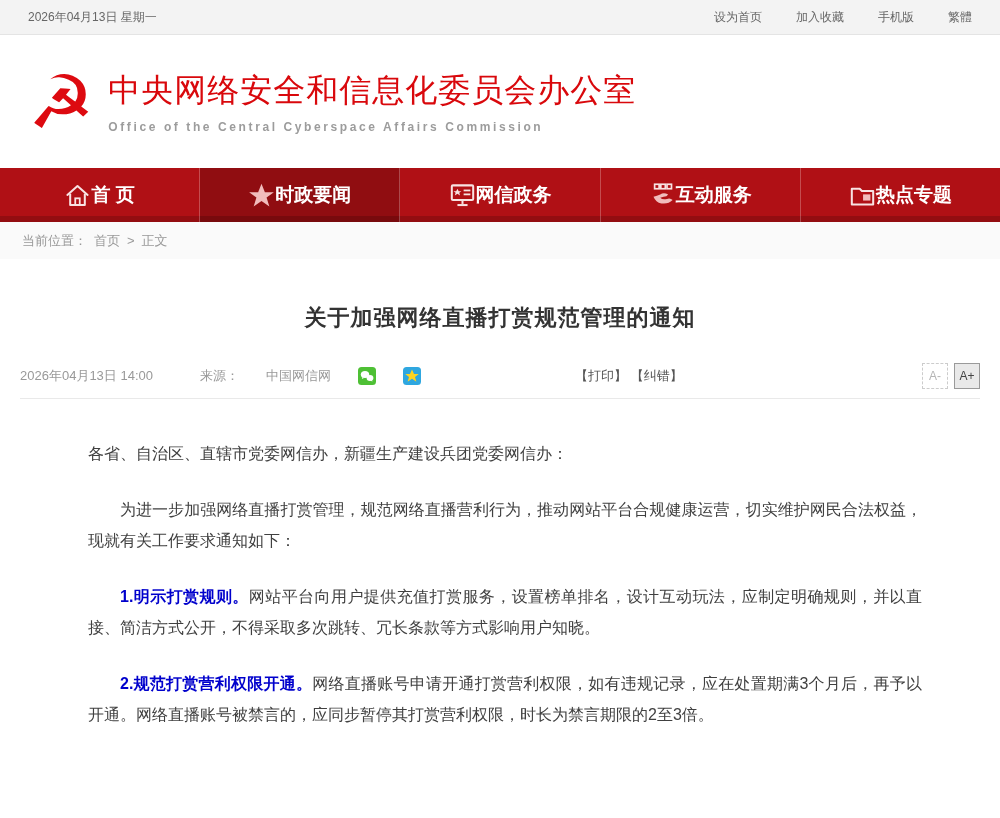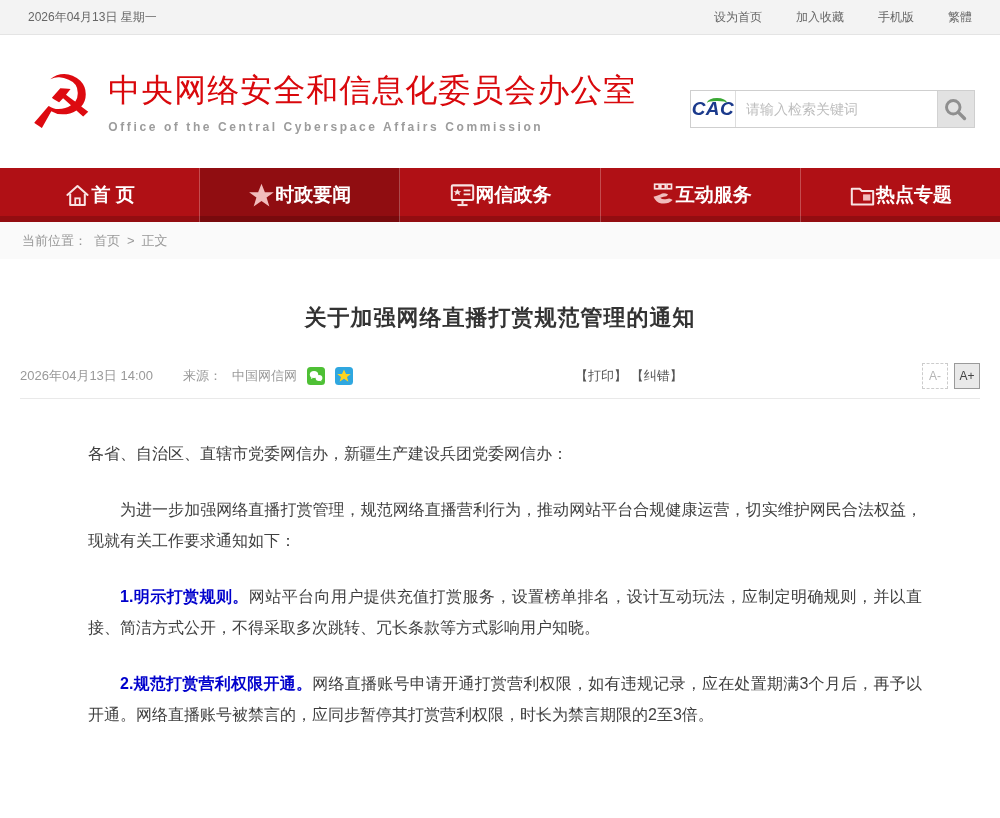--- a/index.html
+++ b/index.html
@@ -44,21 +44,21 @@
   .nav-item:last-child { border-right: none; }
   .nav-item.shade { background: rgba(0,0,0,0.18); }
   .nav-icon { width: 27px; height: 27px; display: block; }
   
   .breadcrumb { height: 37px; background: #fafafa; display: flex; align-items: center; gap: 7px; padding: 0 22px; font-size: 13px; color: #999; }
   .breadcrumb .crumb-link { cursor: pointer; }
   
   .main { padding: 18px 20px 0; background: #fff; }
   .article-title { text-align: center; font-size: 22px; font-weight: bold; color: #333; margin: 26px 0 30px; letter-spacing: 1px; }
   .meta { position: relative; height: 36px; font-size: 13px; color: #999; border-bottom: 1px solid #e9e9e9; }
-  .meta-left { display: flex; align-items: center; gap: 10px; padding-top: 4px; }
+  .meta-left { display: flex; align-items: center; gap: 27px; padding-top: 4px; }
   .meta-date { margin-right: 20px; }
   .share-icon { width: 18px; height: 18px; display: block; cursor: pointer; }
   .print-group { position: absolute; left: 555px; top: 4px; color: #555; }
   .print-group span { cursor: pointer; }
   .font-btns { position: absolute; right: 0; top: 0; display: flex; gap: 6px; }
   .a-btn { width: 26px; height: 26px; font-size: 12px; display: flex; align-items: center; justify-content: center; cursor: pointer; font-family: inherit; }
   .a-minus { border: 1px dashed #ccc; background: #fff; color: #b5b5b5; }
   .a-plus  { border: 1px solid #9a9a9a; background: #e9e9e9; color: #444; }
   .article-body { padding: 14px 58px 26px 68px; font-size: 16px; line-height: 31px; color: #404040; text-align: justify; }
   .para { margin: 25px 0; }
@@ -77,33 +77,20 @@
     <span>手机版</span>
     <span>繁體</span>
   </div>
 </div>
 
 <div class="header">
   <div class="emblem">☭</div>
   <div>
     <div class="site-cn">中央网络安全和信息化委员会办公室</div>
     <div class="site-en">Office of the Central Cyberspace Affairs Commission</div>
-  </div>
-  <div class="searchbox">
-    <div class="cac-logo">
-      <span class="cac-arc"></span>
-      <span class="cac-text">CAC</span>
-    </div>
-    <input class="search-input" type="text" placeholder="请输入检索关键词" style="">
-    <button class="search-btn">
-      <svg class="nav-icon" viewBox="0 0 24 24" width="22" height="22">
-        <circle cx="10" cy="10" r="6" fill="none" stroke="#8f8f8f" stroke-width="2.6"></circle>
-        <line x1="14.6" y1="14.6" x2="20" y2="20" stroke="#8f8f8f" stroke-width="3" stroke-linecap="round"></line>
-      </svg>
-    </button>
   </div>
 </div>
 
 <div class="nav">
   <div class="nav-item">
     <svg class="nav-icon" viewBox="0 0 24 24">
       <path d="M3 11.5 L12 3.5 L21 11.5" fill="none" stroke="#f8e3e3" stroke-width="1.8" stroke-linecap="round" stroke-linejoin="round"></path>
       <path d="M5.5 10.5 V20.5 H18.5 V10.5" fill="none" stroke="#f8e3e3" stroke-width="1.8" stroke-linejoin="round"></path>
       <rect x="10" y="14.5" width="4" height="6" fill="none" stroke="#f8e3e3" stroke-width="1.6"></rect>
     </svg>

